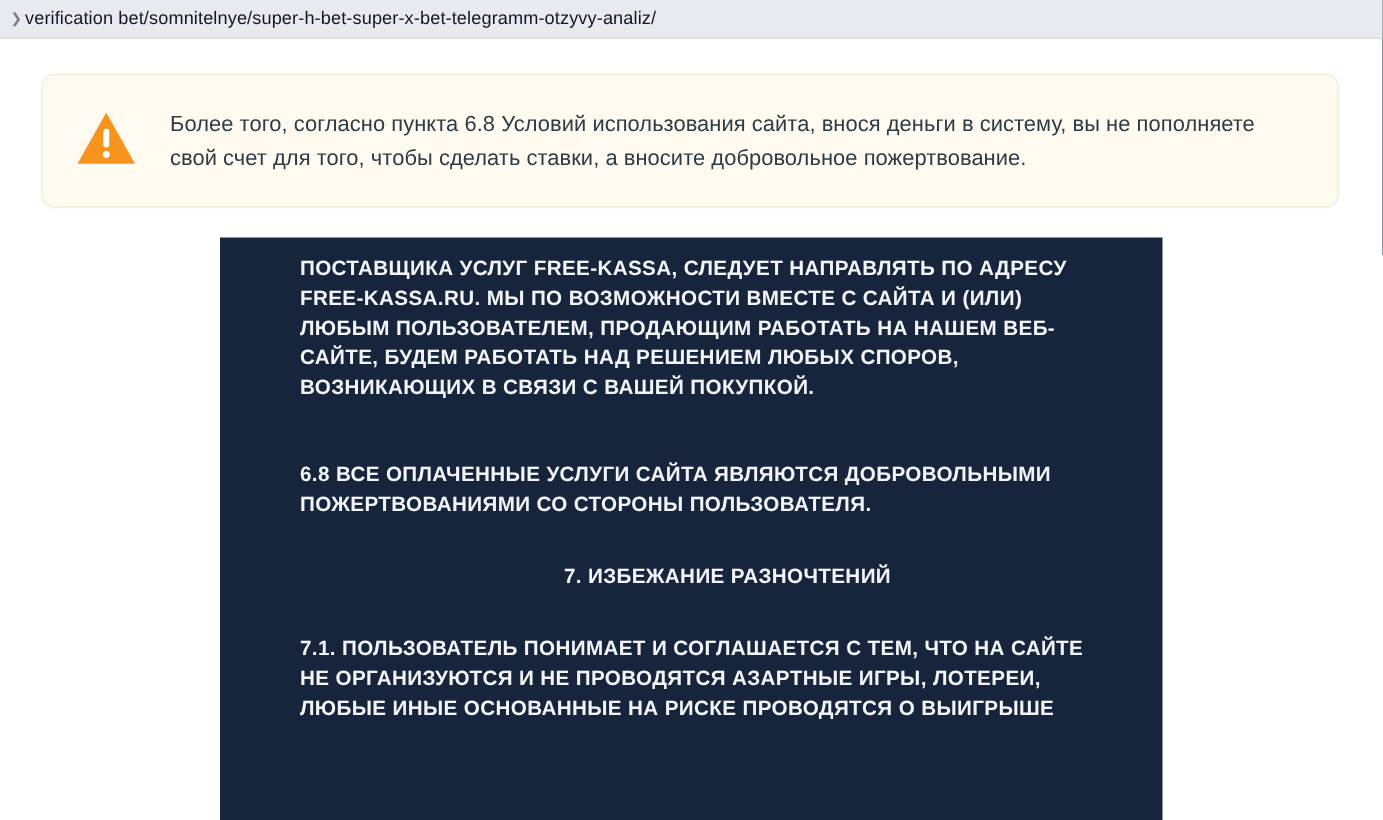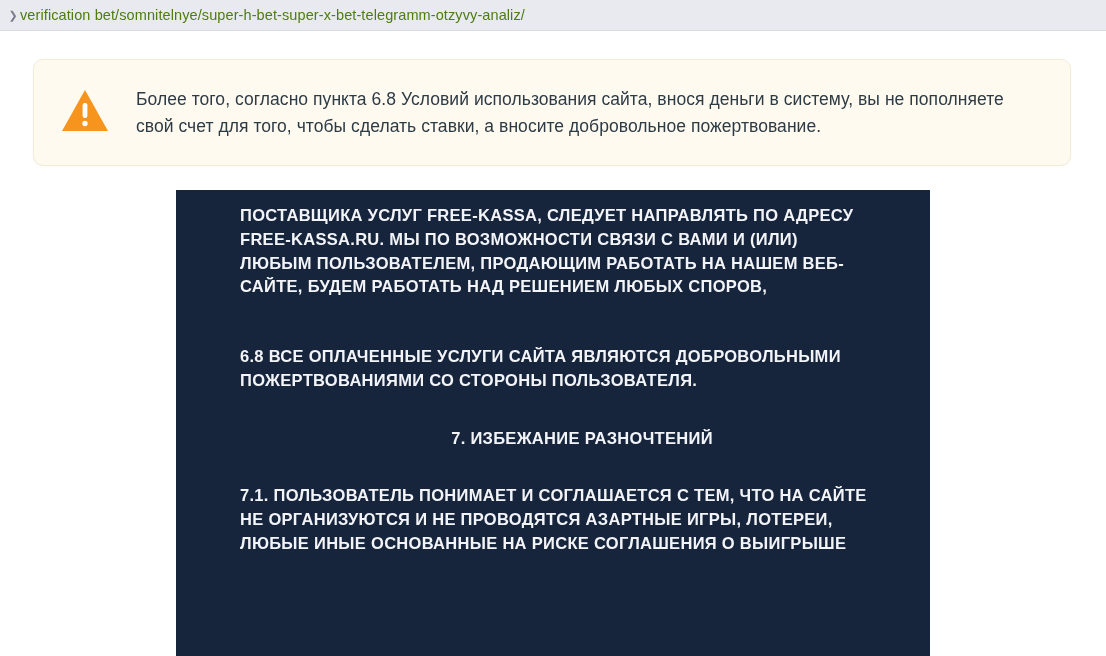--- a/index.html
+++ b/index.html
@@ -27,21 +27,21 @@
   .breadcrumb-chevron {
     width: 14px;
     color: #7a7d8c;
     font-size: 11px;
     line-height: 1;
     text-align: center;
     flex: 0 0 auto;
   }
   .breadcrumb-path {
     font-size: 14.5px;
-    color: #4d7c0f;
+    color: #0f172a;
     white-space: nowrap;
     letter-spacing: 0.1px;
   }
 
   
   .callout {
     margin: 28px 35px 0 33px;
     background: #fffaf0;
     border: 1px solid #f4ead6;
     border-radius: 10px;
@@ -118,41 +118,42 @@
       <circle cx="25" cy="35.5" r="2.7" fill="#ffffff"></circle>
     </svg>
   </div>
   <div class="callout-text">Более того, согласно пункта 6.8 Условий использования сайта, внося деньги в систему, вы не пополняете свой счет для того, чтобы сделать ставки, а вносите добровольное пожертвование.</div>
 </div>
 
 <div class="figure">
   <div class="figure-image">
     <div class="doc-block">
       <p class="doc-line">ПОСТАВЩИКА УСЛУГ FREE-KASSA, СЛЕДУЕТ НАПРАВЛЯТЬ ПО АДРЕСУ</p>
-      <p class="doc-line">FREE-KASSA.RU. МЫ ПО ВОЗМОЖНОСТИ СВЯЗИ С ВАМИ И (ИЛИ)</p>
+      <p class="doc-line">FREE-KASSA.RU. МЫ ПО ВОЗМОЖНОСТИ ВМЕСТЕ С САЙТА И (ИЛИ)</p>
       <p class="doc-line">ЛЮБЫМ ПОЛЬЗОВАТЕЛЕМ, ПРОДАЮЩИМ РАБОТАТЬ НА НАШЕМ ВЕБ-</p>
       <p class="doc-line">САЙТЕ, БУДЕМ РАБОТАТЬ НАД РЕШЕНИЕМ ЛЮБЫХ СПОРОВ,</p>
+      <p class="doc-line">ВОЗНИКАЮЩИХ В СВЯЗИ С ВАШЕЙ ПОКУПКОЙ.</p>
     </div>
 
     <div class="doc-gap-lg"></div>
 
     <div class="doc-block">
       <p class="doc-line">6.8 ВСЕ ОПЛАЧЕННЫЕ УСЛУГИ САЙТА ЯВЛЯЮТСЯ ДОБРОВОЛЬНЫМИ</p>
       <p class="doc-line">ПОЖЕРТВОВАНИЯМИ СО СТОРОНЫ ПОЛЬЗОВАТЕЛЯ.</p>
     </div>
 
     <div class="doc-gap-md"></div>
 
     <div class="doc-block doc-indent">
       <p class="doc-line">7. ИЗБЕЖАНИЕ РАЗНОЧТЕНИЙ</p>
     </div>
 
     <div class="doc-gap-md"></div>
 
     <div class="doc-block">
       <p class="doc-line">7.1. ПОЛЬЗОВАТЕЛЬ ПОНИМАЕТ И СОГЛАШАЕТСЯ С ТЕМ, ЧТО НА САЙТЕ</p>
       <p class="doc-line">НЕ ОРГАНИЗУЮТСЯ И НЕ ПРОВОДЯТСЯ АЗАРТНЫЕ ИГРЫ, ЛОТЕРЕИ,</p>
-      <p class="doc-line">ЛЮБЫЕ ИНЫЕ ОСНОВАННЫЕ НА РИСКЕ СОГЛАШЕНИЯ О ВЫИГРЫШЕ</p>
+      <p class="doc-line">ЛЮБЫЕ ИНЫЕ ОСНОВАННЫЕ НА РИСКЕ ПРОВОДЯТСЯ О ВЫИГРЫШЕ</p>
 
     </div>
   </div>
   <div class="figure-caption">Правила супер х бет</div>
 </div>
 
 </body></html>

